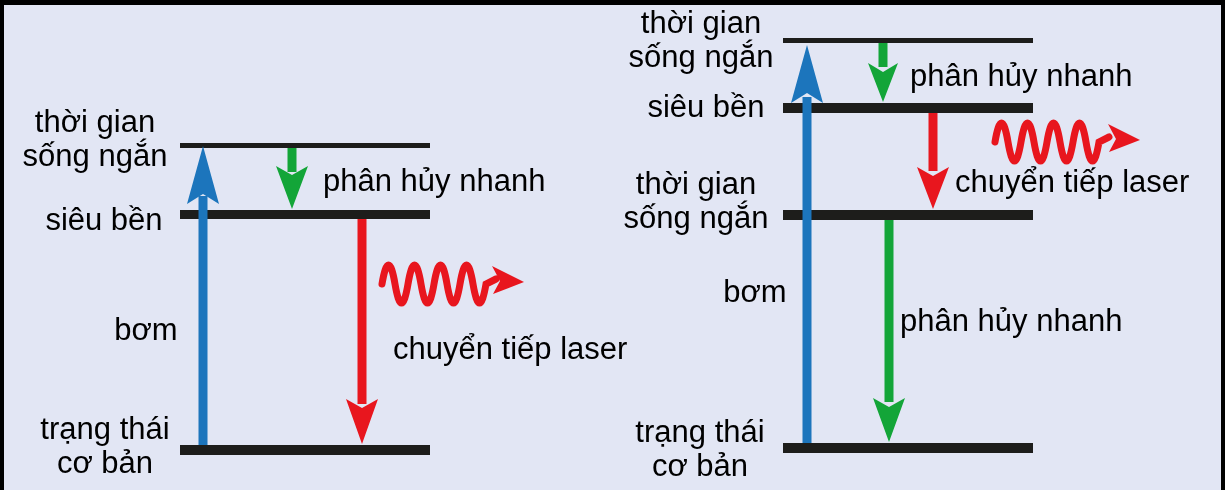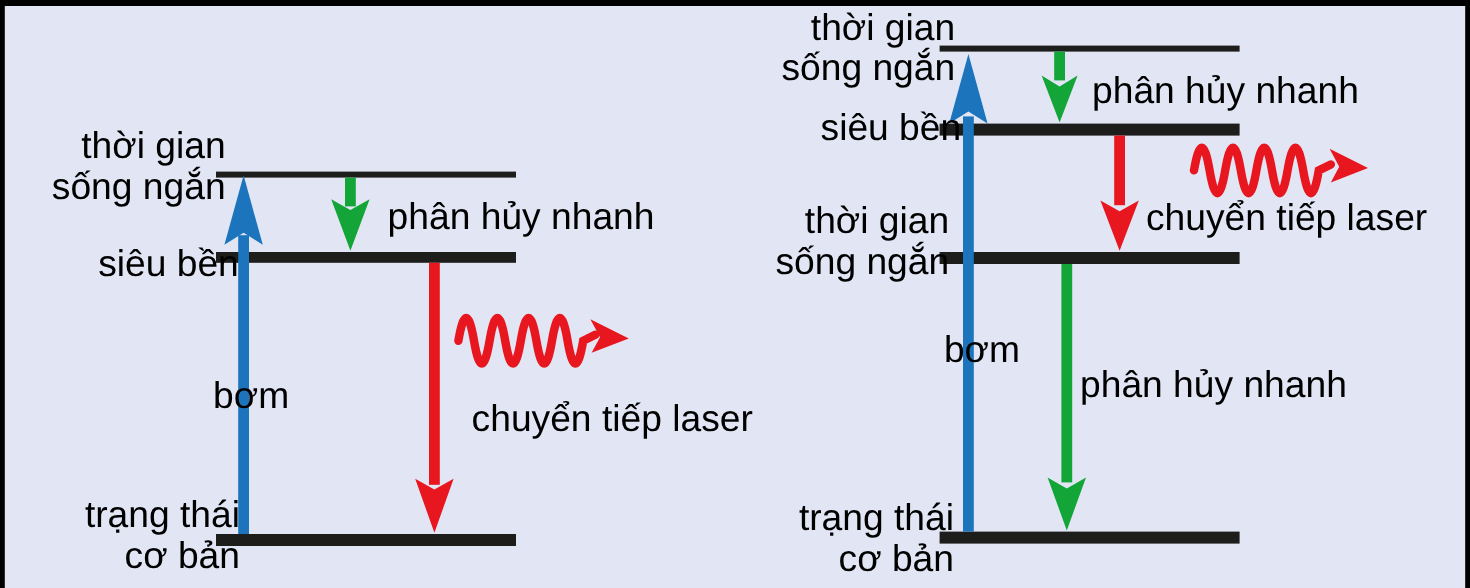--- a/index.html
+++ b/index.html
@@ -12,21 +12,21 @@
     font-family: "Liberation Sans", "DejaVu Sans", sans-serif;
   }
   #scene { position: absolute; left: 0; top: 0; }
   .lbl {
     position: absolute;
     font-size: 31px;
     line-height: 34px;
     font-weight: 500;
     color: var(--text, #000);
     white-space: pre-line;
-    text-align: right;
+    text-align: center;
   }
   .level-rect { fill: var(--level-black, #1d1d1b); }
   .frame-rect { fill: var(--frame, #000); }
   .pump { fill: var(--pump-blue, #1c75bc); }
   .decay { fill: var(--decay-green, #13a538); }
   .laser { fill: var(--laser-red, #e8161e); }
   .photon-stroke { stroke: var(--laser-red, #e8161e); stroke-width: 7; fill: none; stroke-linecap: round; }
 </style>
 </head>
 <body>

